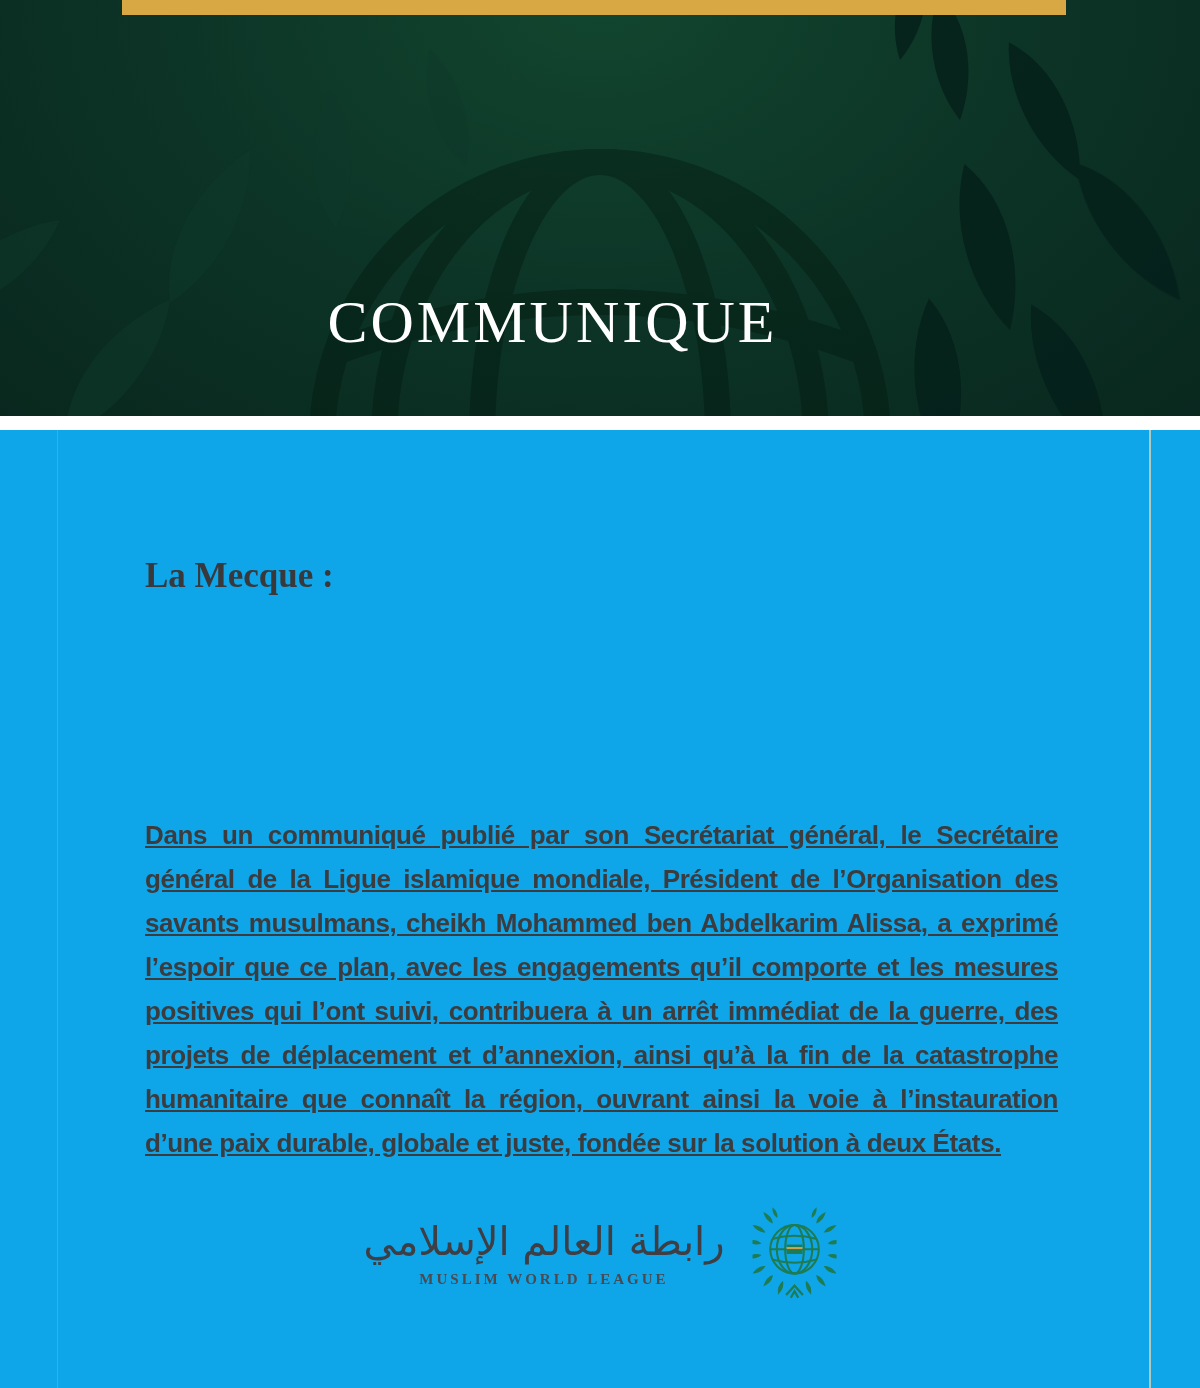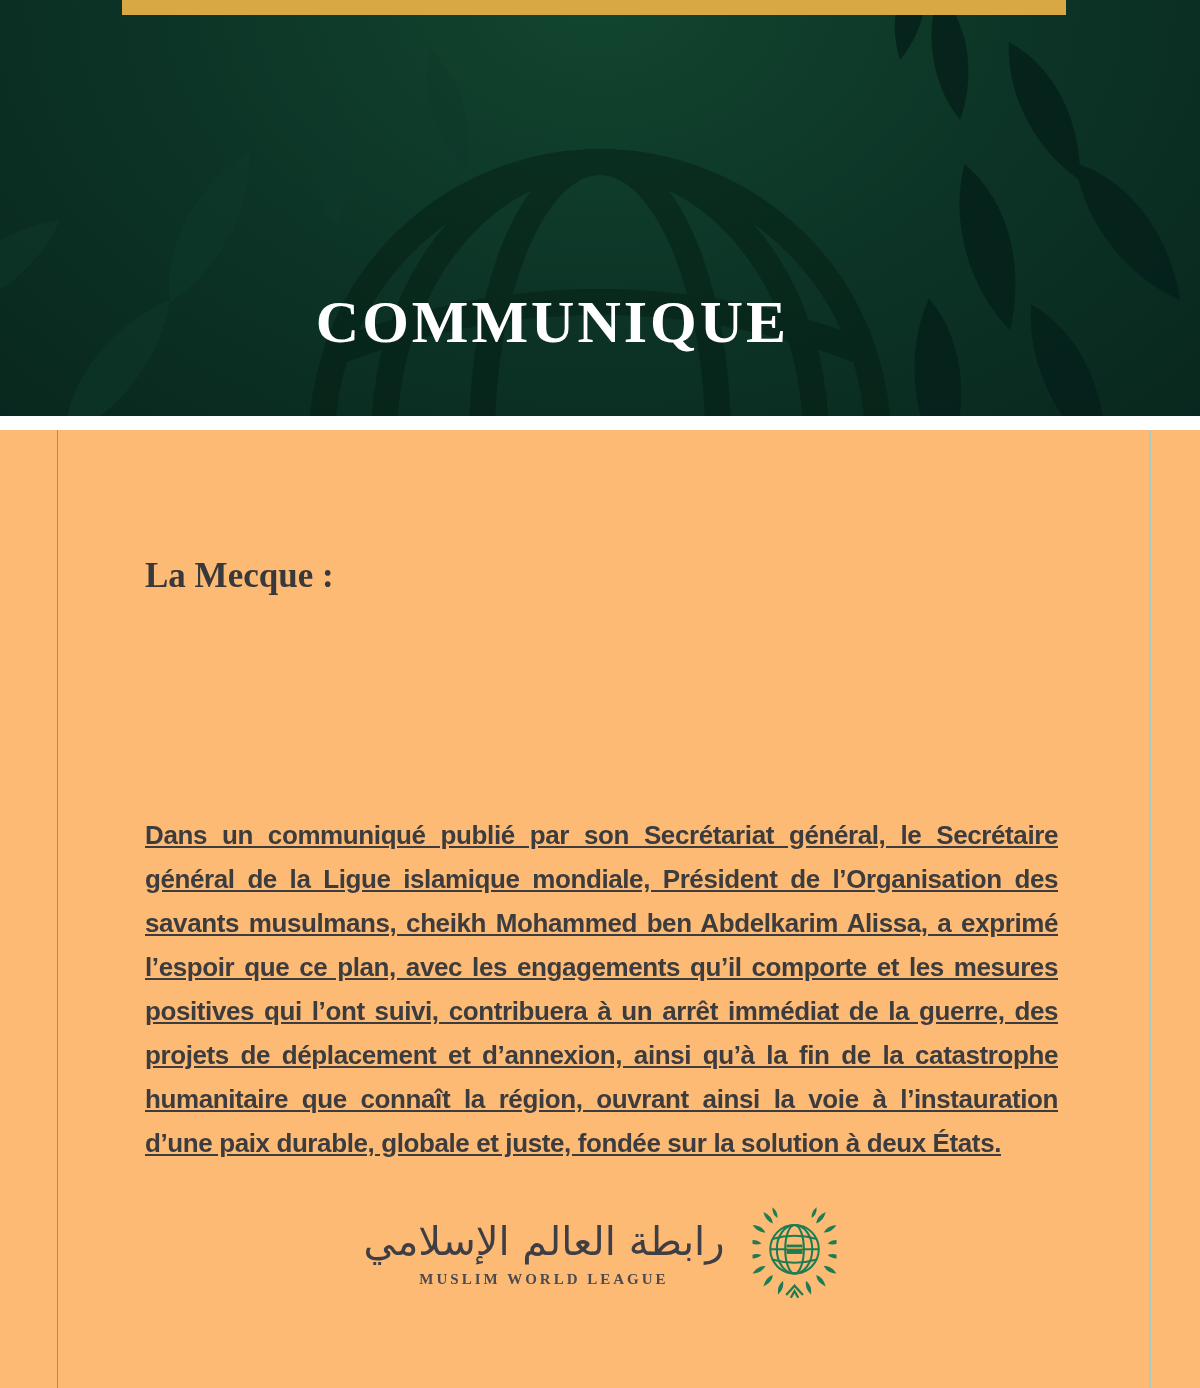--- a/index.html
+++ b/index.html
@@ -20,28 +20,28 @@
   }
   .hero-decor { position: absolute; left: 0; top: 0; width: 1200px; height: 416px; }
   .gold-bar {
     position: absolute; left: 122px; top: 0; width: 944px; height: 15px;
     background: #d7a843;
   }
   .hero-title {
     position: absolute; left: 0; top: 283px; width: 1105px;
     margin: 0; text-align: center;
     font-family: "Liberation Serif", serif;
-    font-weight: 700;
+    font-weight: 400;
     font-size: 60px; line-height: 78px;
     letter-spacing: 3px;
     color: #ffffff;
   }
 
   
-  .content { position: absolute; left: 0; top: 430px; width: 1200px; height: 958px; background: #fdba74; }
+  .content { position: absolute; left: 0; top: 430px; width: 1200px; height: 958px; background: #0ea5e9; }
   .rule { position: absolute; top: 0; bottom: 0; }
   .rule-left  { left: 57px;  width: 1px; background: #7f9a93; }
   .rule-right { left: 1149px; width: 2px; background: #aec9c3; }
 
   .dateline {
     position: absolute; left: 145px; top: 126px;
     margin: 0;
     font-family: "Liberation Serif", serif;
     font-weight: 700;
     font-size: 35px; line-height: 40px;

